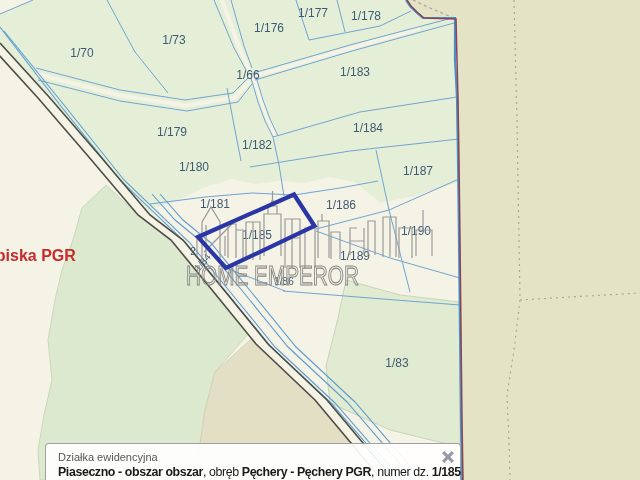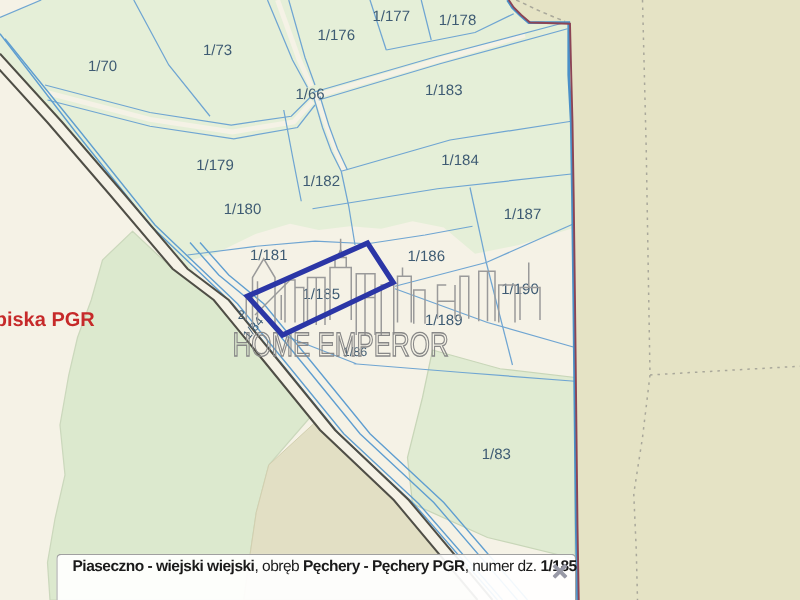--- a/index.html
+++ b/index.html
@@ -187,19 +187,20 @@
     <path d="M204,252 L236,220"></path>
   </g>
 
   <text x="186" y="285" fill="none" stroke="#878787" stroke-width="1.1" font-size="27" font-family="Liberation Sans" textLength="173" lengthAdjust="spacingAndGlyphs">HOME EMPEROR</text>
 
   <polygon points="198,237 294,194.5 314.5,226 226,268" fill="none" stroke="#2B36A6" stroke-width="4.2" stroke-linejoin="miter"></polygon>
 </svg>
 
 <div style="position:absolute;left:45px;top:443px;width:414px;height:37px;background:rgba(255,255,255,0.92);border:1px solid rgba(150,150,150,0.9);border-bottom:none;border-radius:4px 4px 0 0;">
 
-
-  <div style="margin:2px 0 0 12px;font-size:12.4px;letter-spacing:-0.4px;color:#1A1A1A;white-space:nowrap;"><b>Piaseczno - wiejski wiejski</b>, obręb <b>Pęchery - Pęchery PGR</b>, numer dz. <b>1/185</b></div>
+  <div style="margin:7px 0 0 12px;font-size:11px;color:#555555;">Działka ewidencyjna</div>
+
+  <div style="margin:2px 0 0 12px;font-size:12.4px;letter-spacing:-0.4px;color:#1A1A1A;white-space:nowrap;"><b>Piaseczno - obszar obszar</b>, obręb <b>Pęchery - Pęchery PGR</b>, numer dz. <b>1/185</b></div>
 
   <svg width="12" height="12" style="position:absolute;right:6px;top:7px;" viewBox="0 0 12 12">
       <path d="M0,2.2 L2.2,0 L6,3.8 L9.8,0 L12,2.2 L8.2,6 L12,9.8 L9.8,12 L6,8.2 L2.2,12 L0,9.8 L3.8,6 Z" fill="#9899A6"></path>
     </svg>
 </div>
 
 </body></html>

